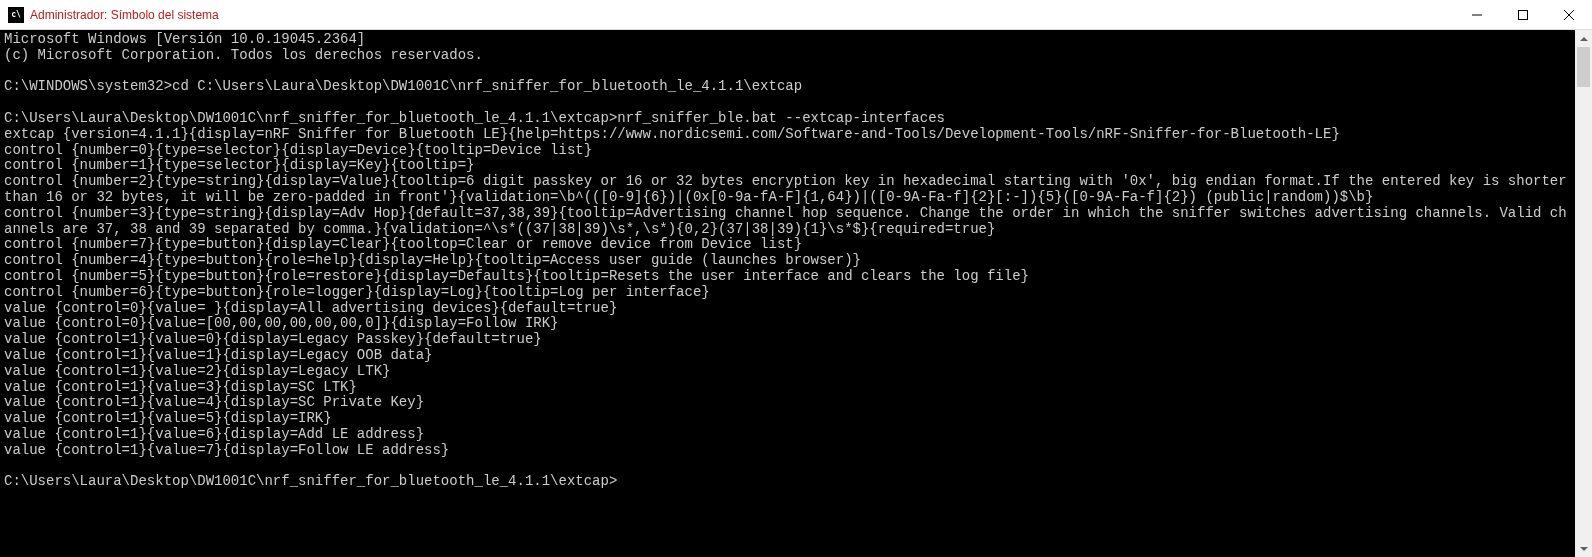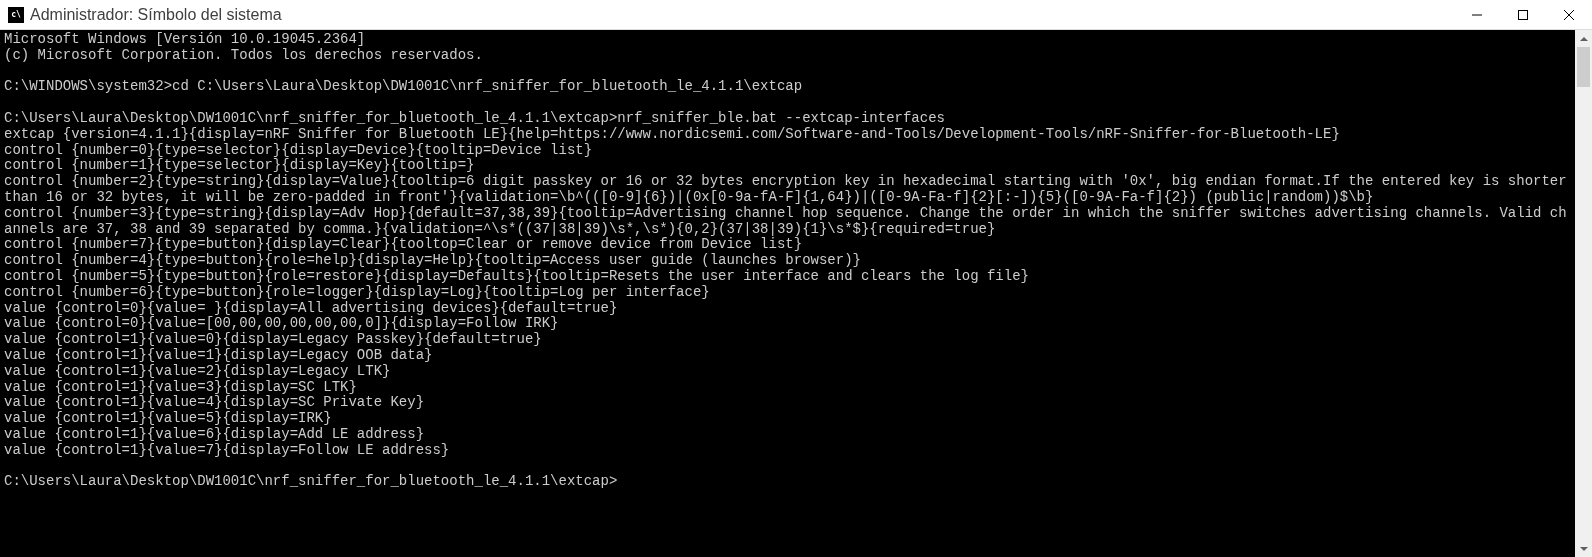--- a/index.html
+++ b/index.html
@@ -25,22 +25,22 @@
       display: inline-flex;
       align-items: center;
       justify-content: center;
       background: #000;
       color: #fff;
       font-size: 8px;
       font-family: monospace;
       font-weight: bold;
     }
     .titlebar-text {
-      font-size: 16px;
-      color: #404040;
+      font-size: 12px;
+      color: #b91c1c;
       flex: 1;
     }
     .window-controls {
       display: flex;
       height: 100%;
     }
     .window-btn {
       width: 46px;
       height: 100%;
       display: flex;

